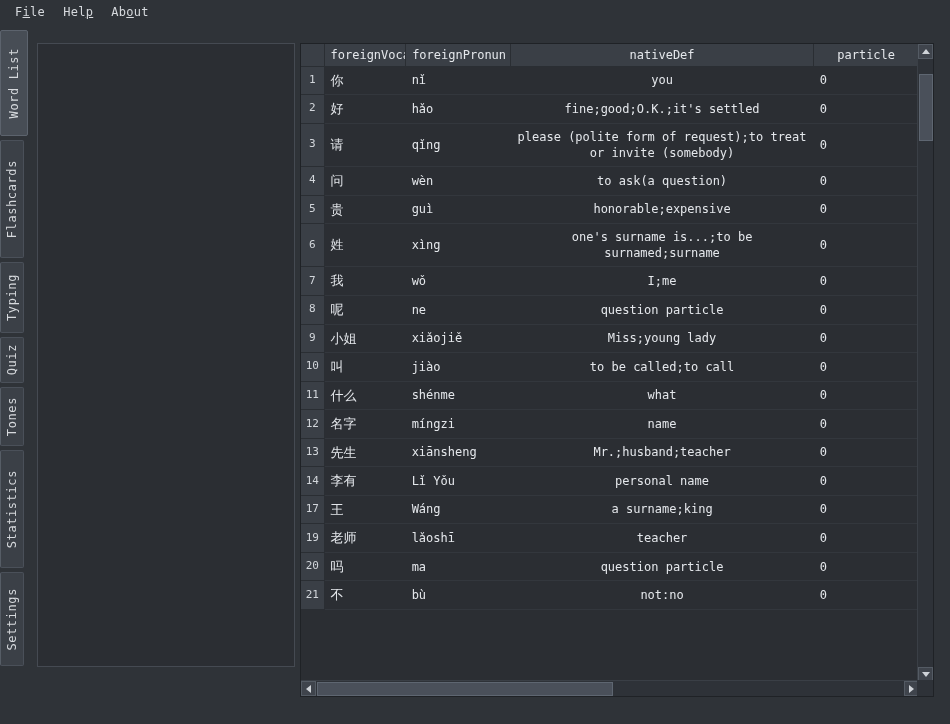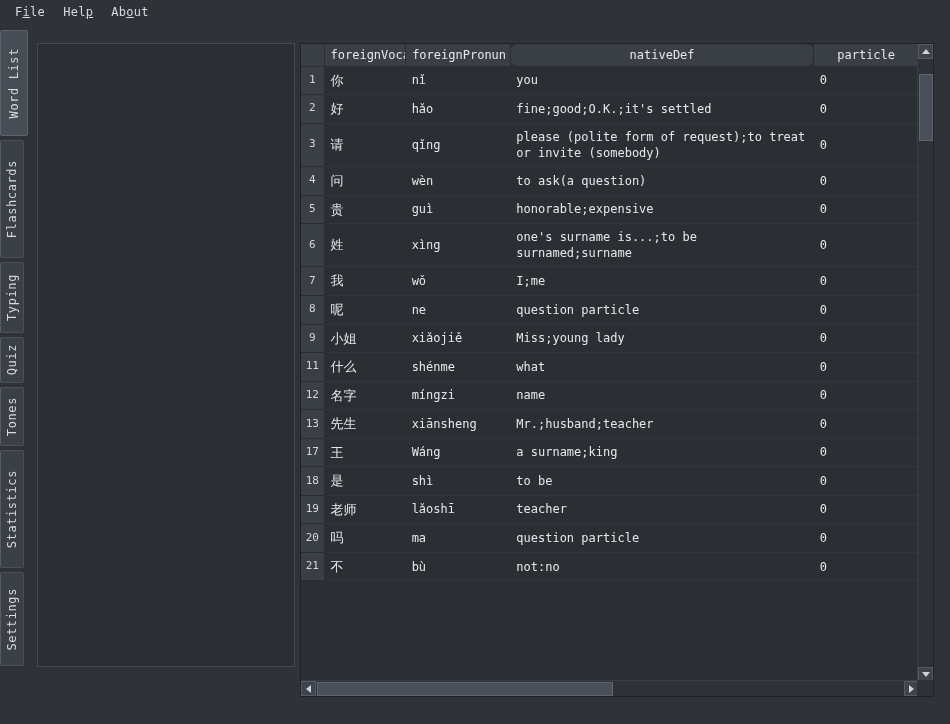--- a/index.html
+++ b/index.html
@@ -137,25 +137,25 @@
     color: #d2d6db;
     width: 22px;
     text-align: center;
     padding: 5px 2px;
     border-right: 1px solid #2a2e33;
     border-bottom: 1px solid #2a2e33;
     font-size: 11px;
   }
   td.c-vocab { width: 78px; }
   td.c-pron  { width: 100px; margin-left: 39px; }
-  td.c-def   { width: 290px; }
+  td.c-def   { width: 290px; text-align: center; }
   td.c-star  { width: 100px; }
   th.h-vocab { width: 78px;  text-align: right; }
   th.h-pron  { width: 100px; text-align: right; }
-  th.h-def   { width: 290px; text-align: center; border-radius: 8px; }
+  th.h-def   { width: 290px; text-align: center; }
   th.h-star  { width: 100px; text-align: right; }
   td.c-vocab { font-family: "DejaVu Sans", sans-serif; font-size: 13px; }
 
   
   .sbtn {
     position: absolute;
     width: 15px; height: 15px;
     background: #3f444c;
     border: 1px solid #545b64;
     display: flex; align-items: center; justify-content: center;
@@ -316,20 +316,27 @@
               <td class="c-star">0</td>
             </tr>
             <tr>
               <td class="rownum">9</td>
               <td class="c-vocab">小姐</td>
               <td class="c-pron">xiǎojiě</td>
               <td class="c-def">Miss;young lady</td>
               <td class="c-star">0</td>
             </tr>
             <tr>
+              <td class="rownum">10</td>
+              <td class="c-vocab">叫</td>
+              <td class="c-pron">jiào</td>
+              <td class="c-def">to be called;to call</td>
+              <td class="c-star">0</td>
+            </tr>
+            <tr>
               <td class="rownum">11</td>
               <td class="c-vocab">什么</td>
               <td class="c-pron">shénme</td>
               <td class="c-def">what</td>
               <td class="c-star">0</td>
             </tr>
             <tr>
               <td class="rownum">12</td>
               <td class="c-vocab">名字</td>
               <td class="c-pron">míngzi</td>
@@ -337,34 +344,34 @@
               <td class="c-star">0</td>
             </tr>
             <tr>
               <td class="rownum">13</td>
               <td class="c-vocab">先生</td>
               <td class="c-pron">xiānsheng</td>
               <td class="c-def">Mr.;husband;teacher</td>
               <td class="c-star">0</td>
             </tr>
             <tr>
+              <td class="rownum">14</td>
+              <td class="c-vocab">李有</td>
+              <td class="c-pron">Lǐ Yǒu</td>
+              <td class="c-def">personal name</td>
+              <td class="c-star">0</td>
+            </tr>
+            <tr>
               <td class="rownum">17</td>
               <td class="c-vocab">王</td>
               <td class="c-pron">Wáng</td>
               <td class="c-def">a surname;king</td>
               <td class="c-star">0</td>
             </tr>
             <tr>
-              <td class="rownum">18</td>
-              <td class="c-vocab">是</td>
-              <td class="c-pron">shì</td>
-              <td class="c-def">to be</td>
-              <td class="c-star">0</td>
-            </tr>
-            <tr>
               <td class="rownum">19</td>
               <td class="c-vocab">老师</td>
               <td class="c-pron">lǎoshī</td>
               <td class="c-def">teacher</td>
               <td class="c-star">0</td>
             </tr>
             <tr>
               <td class="rownum">20</td>
               <td class="c-vocab">吗</td>
               <td class="c-pron">ma</td>

